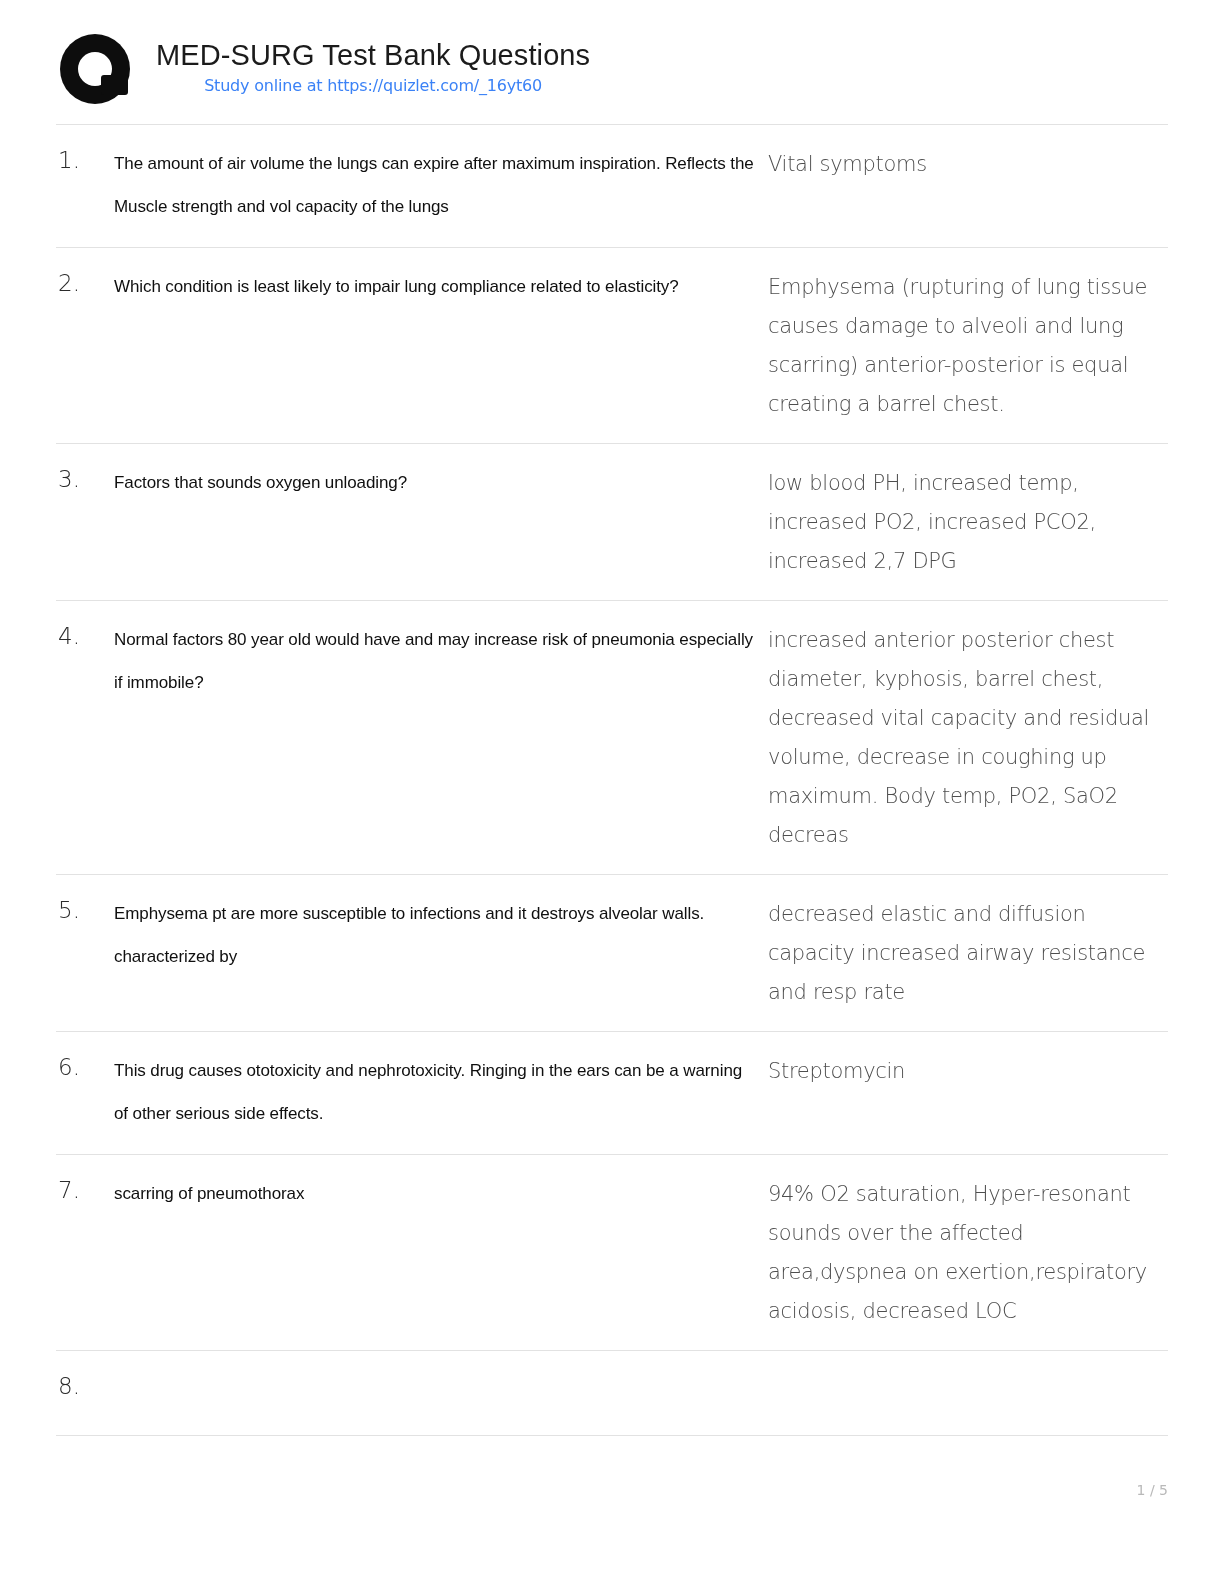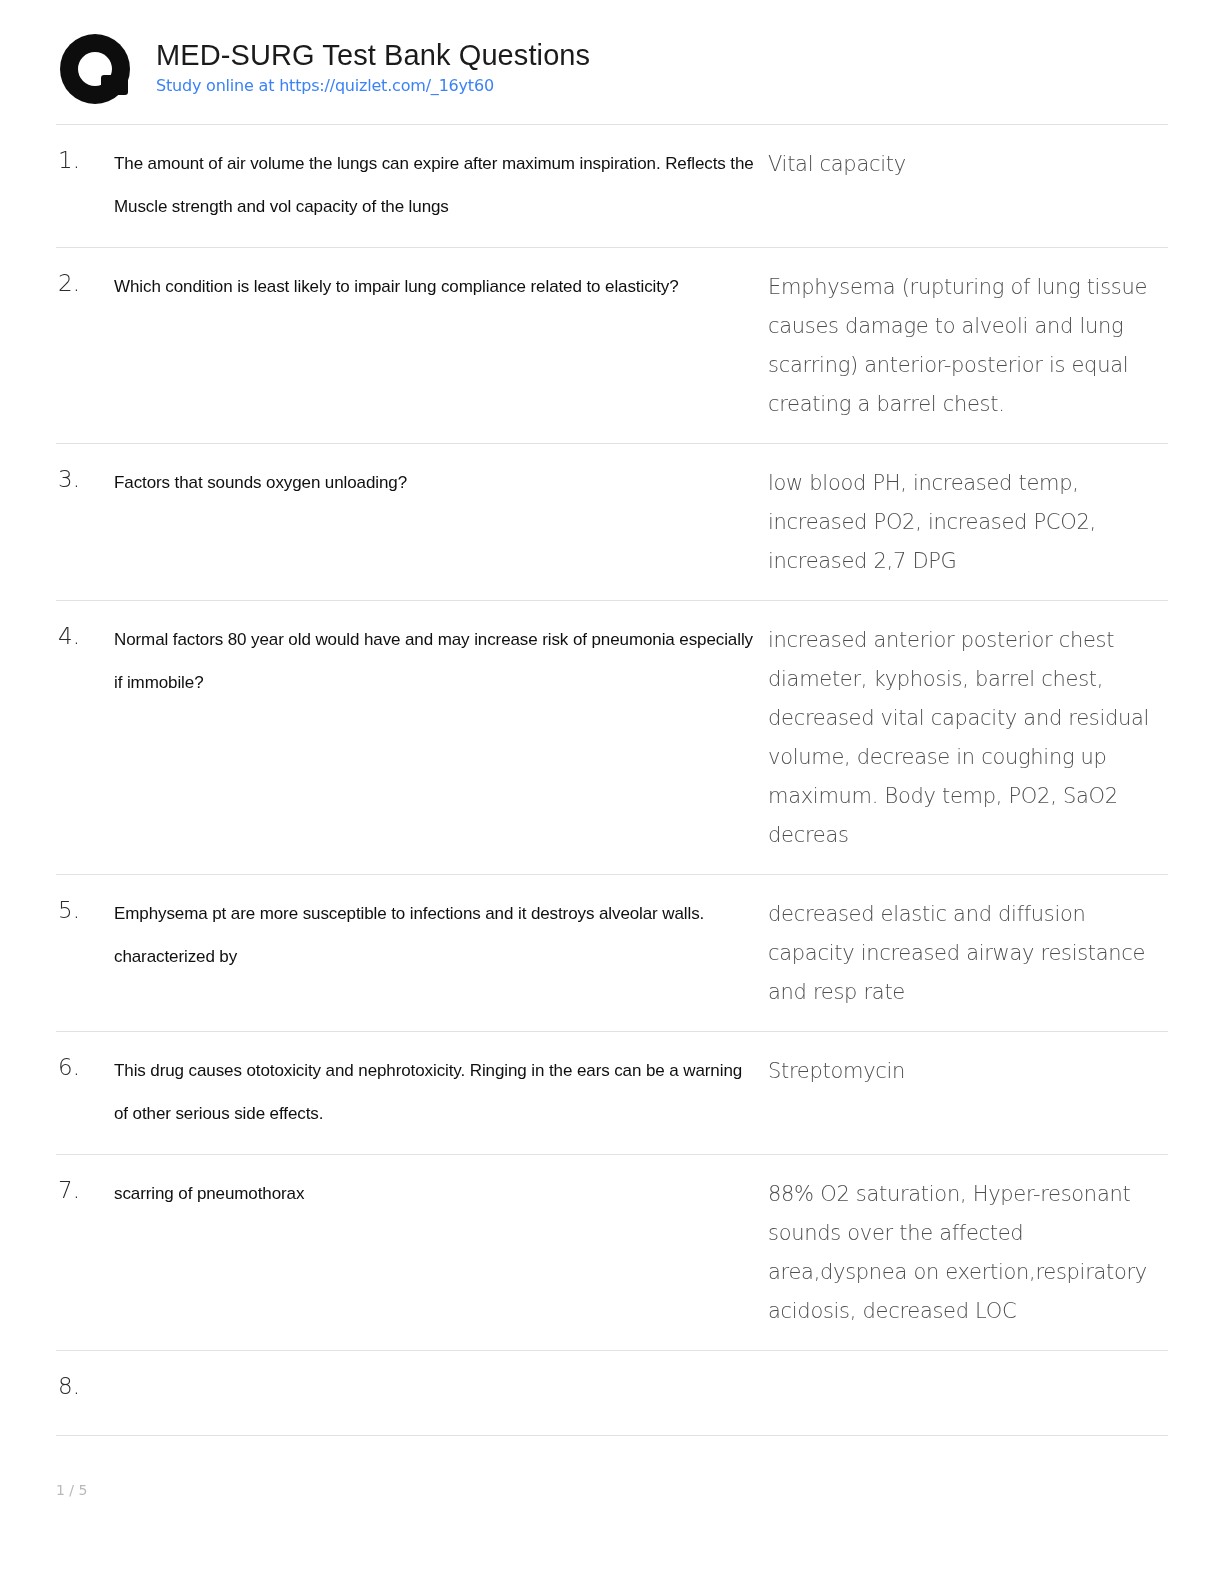--- a/index.html
+++ b/index.html
@@ -60,20 +60,21 @@
     left: 45px;
     top: 45px;
     width: 27px;
     height: 20px;
     background: #0d0d0d;
     border-radius: 3px;
     transform: rotate(0deg);
   }
   .title-block {
     padding-top: 6px;
+    text-align: center;
   }
   .doc-title {
     font-size: 29px;
     line-height: 34px;
     color: #1b1b1b;
     font-weight: 400;
     letter-spacing: 0.1px;
   }
   .doc-sub {
     font-size: 16px;
@@ -125,21 +126,21 @@
     padding-top: 20px;
   }
   .qa-row.last td {
     padding-bottom: 34px;
   }
   .footer-rule {
     border-top: 1px solid #e2e2e2;
     margin-top: 0;
   }
   .page-num {
-    text-align: left;
+    text-align: right;
     font-size: 14px;
     color: #b9b9b9;
     font-family: "DejaVu Sans", sans-serif;
     margin-top: 46px;
   }
 </style>
 </head>
 <body>
 
 <div class="page">
@@ -154,21 +155,21 @@
       <div class="doc-title">MED-SURG Test Bank Questions</div>
       <div class="doc-sub">Study online at https://quizlet.com/_16yt60</div>
     </div>
   </div>
 
   <table class="qa-table">
     <tbody>
       <tr class="qa-row">
         <td class="num">1.</td>
         <td class="term">The amount of air volume the lungs can expire after maximum inspiration. Reflects the Muscle strength and vol capacity of the lungs</td>
-        <td class="def">Vital capacity</td>
+        <td class="def">Vital symptoms</td>
       </tr>
       <tr class="qa-row">
         <td class="num">2.</td>
         <td class="term">Which condition is least likely to impair lung compliance related to elasticity?</td>
         <td class="def">Emphysema (rupturing of lung tissue causes damage to alveoli and lung scarring) anterior-posterior is equal creating a barrel chest.</td>
       </tr>
       <tr class="qa-row">
         <td class="num">3.</td>
         <td class="term">Factors that sounds oxygen unloading?</td>
         <td class="def">low blood PH, increased temp, increased PO2, increased PCO2, increased 2,7 DPG</td>
@@ -184,21 +185,21 @@
         <td class="def">decreased elastic and diffusion capacity increased airway resistance and resp rate</td>
       </tr>
       <tr class="qa-row">
         <td class="num">6.</td>
         <td class="term">This drug causes ototoxicity and nephrotoxicity. Ringing in the ears can be a warning of other serious side effects.</td>
         <td class="def">Streptomycin</td>
       </tr>
       <tr class="qa-row">
         <td class="num">7.</td>
         <td class="term">scarring of pneumothorax</td>
-        <td class="def">88% O2 saturation, Hyper-resonant sounds over the affected area,dyspnea on exertion,respiratory acidosis, decreased LOC</td>
+        <td class="def">94% O2 saturation, Hyper-resonant sounds over the affected area,dyspnea on exertion,respiratory acidosis, decreased LOC</td>
       </tr>
       <tr class="qa-row last">
         <td class="num">8.</td>
         <td class="term"></td>
         <td class="def"></td>
       </tr>
     </tbody>
   </table>
 
   <div class="footer-rule"></div>

